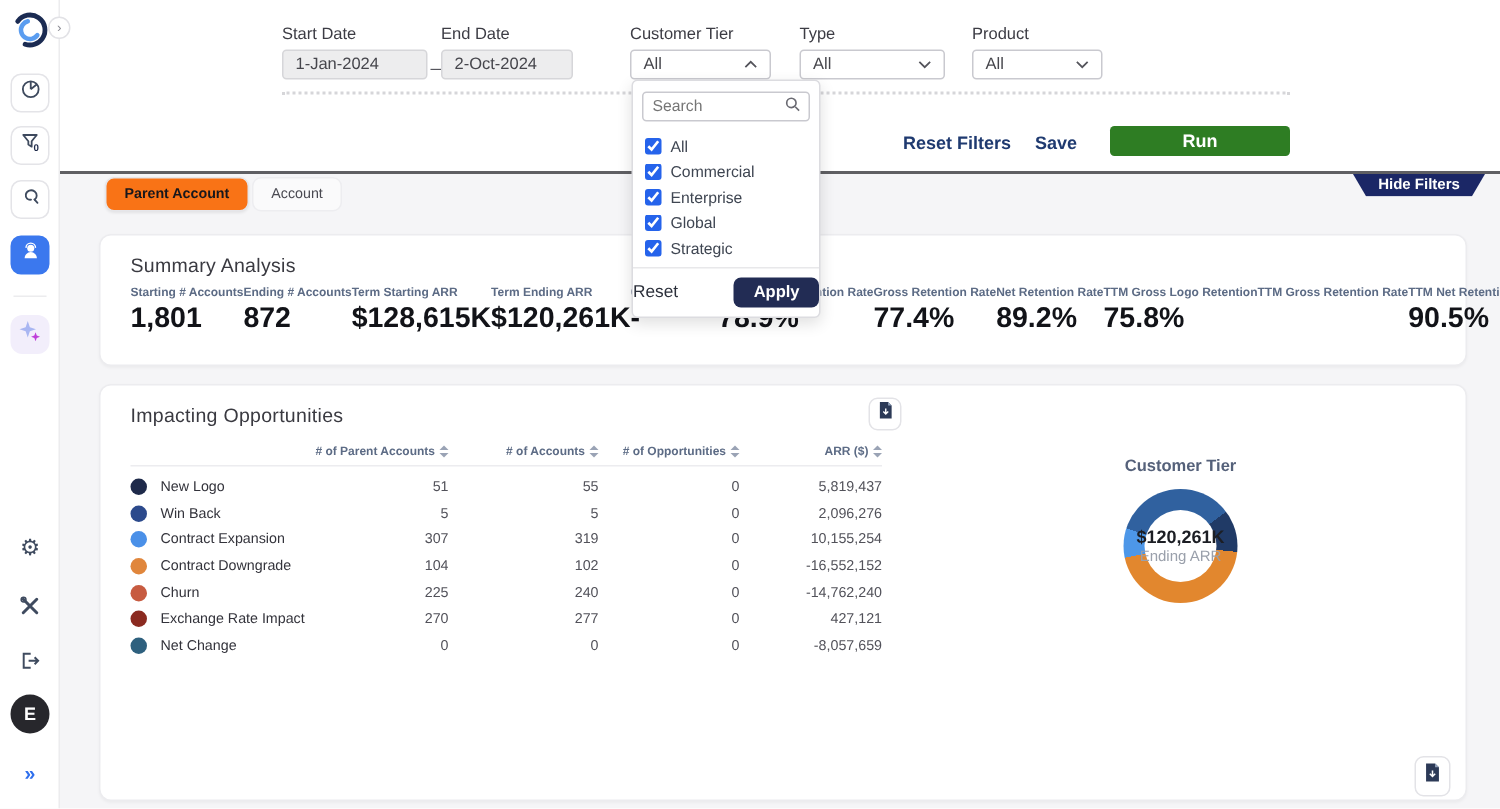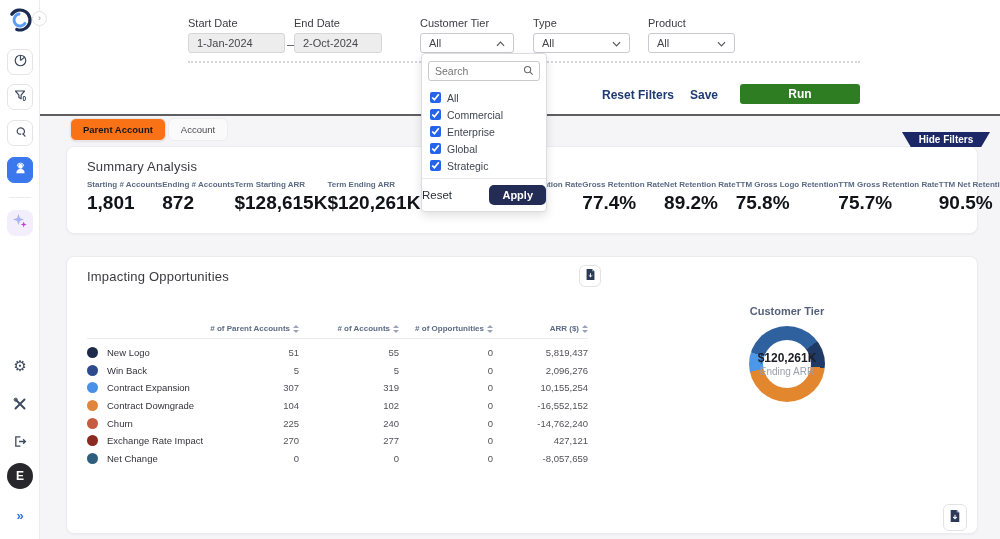--- a/index.html
+++ b/index.html
@@ -29,21 +29,21 @@
   .date-input { width:100%; height:20px; background:#ededee; border:1px solid #d6d6d9; border-radius:3px;
     font-size:11px; color:#46464c; padding:0 8px; font-family:inherit; }
   .select-box { height:20px; background:#fff; border:1px solid #c9c9cf; border-radius:3px; font-size:11px;
     color:#46464c; padding:0 8px; display:flex; align-items:center; justify-content:space-between; cursor:pointer; }
   .date-dash { position:absolute; left:247px; top:38px; color:#55555c; font-size:12px; }
   .dotted-line { position:absolute; left:148px; top:61px; width:672px; border-top:2px dotted #d6d6d9; }
   .link-btn { position:absolute; top:88px; font-size:12px; font-weight:bold; color:#1f3a70; cursor:pointer; }
   .run-btn { position:absolute; left:700px; top:84px; width:120px; height:20px; background:#2e7d23; border:none;
     border-radius:3px; color:#fff; font-size:12px; font-weight:bold; font-family:inherit; cursor:pointer; }
   #darkline { position:absolute; left:40px; top:114px; width:960px; height:2px; background:#5f5f63; }
-  #hide-filters { position:absolute; left:902px; top:132px; width:88px; height:15px; background:#1b2766;
+  #hide-filters { position:absolute; left:902px; top:116px; width:88px; height:15px; background:#1b2766;
     color:#fff; font-size:10px; font-weight:bold; text-align:center; line-height:15px;
     clip-path:polygon(0 0,100% 0,90% 100%,10% 100%); cursor:pointer; z-index:40; }
 
   
   #tier-dropdown { position:absolute; left:421px; top:53px; width:126px; background:#fff; border:1px solid #dcdce0;
     border-radius:4px; box-shadow:0 4px 10px rgba(0,0,0,.12); z-index:100; }
   .dd-search { margin:7px 6px 5px; height:20px; border:1px solid #c9c9cf; border-radius:3px;
     display:flex; align-items:center; padding:0 6px; }
   .dd-search input { border:none; outline:none; width:88px; font-size:10.5px; color:#444; font-family:inherit; }
   .dd-options { padding:3px 0 4px; }
@@ -56,31 +56,31 @@
 
   
   #content { position:absolute; left:40px; top:116px; width:960px; height:423px; background:#f5f5f7; }
   .tabs { position:absolute; left:30px; top:2px; display:flex; gap:2px; }
   .tab { padding:5px 12px; font-size:9.5px; color:#4a4a52; background:#fafafb; border:1px solid #ededf0;
     border-radius:6px; cursor:pointer; white-space:nowrap; }
   .tab.active { background:#f97316; color:#17171c; font-weight:bold; box-shadow:0 1px 2px rgba(0,0,0,.08); border-color:#e6e6ea; }
 
   .card { position:absolute; left:26px; width:912px; background:#fff; border:1px solid #ececef; border-radius:8px;
     box-shadow:0 1px 2px rgba(0,0,0,.04); }
-  #summary-card { top:30px; height:88px; }
+  #summary-card { top:40px; height:88px; }
   .card-title { font-size:13px; color:#3a3a41; padding:12px 0 0 20px; letter-spacing:.2px; }
   .metrics { display:flex; justify-content:space-between; padding:6px 20px 0; }
   .metric-label { font-size:8px; color:#5c6b85; font-weight:bold; white-space:nowrap; }
   .metric-value { font-size:19px; font-weight:bold; color:#121318; margin-top:3px; white-space:nowrap; }
 
   #impacting-card { top:140px; height:278px; }
   .dl-btn { position:absolute; width:22px; height:22px; border:1px solid #e3e3e7; border-radius:6px; background:#fff;
     display:flex; align-items:center; justify-content:center; cursor:pointer; }
   #impacting-dl { left:512px; top:8px; }
-  #table { position:absolute; left:20px; top:34px; width:501px;margin-top:28px; }
+  #table { position:absolute; left:20px; top:34px; width:501px; }
   .tbl-row, .tbl-head { display:grid; grid-template-columns:136px 76px 100px 94px 95px; align-items:center; }
   .tbl-head { height:20px; border-bottom:1px solid #ececef; margin-bottom:5px; }
   .tbl-row { height:17.6px; }
   .th { display:flex; justify-content:flex-end; align-items:center; gap:3px; font-size:8px; font-weight:bold;
     color:#5c6b85; white-space:nowrap; cursor:pointer; }
   .sort { display:inline-flex; flex-direction:column; gap:2px; }
   .sort i { width:0; height:0; border-left:3px solid transparent; border-right:3px solid transparent; }
   .sort .up { border-bottom:3px solid #9aa3b5; }
   .sort .down { border-top:3px solid #9aa3b5; }
   .td-name { display:flex; align-items:center; gap:9px; font-size:9.5px; color:#33333b; white-space:nowrap; }
@@ -307,21 +307,20 @@
         <div class="metric">
         <div class="metric-label">Net Retention Rate</div>
         <div class="metric-value">89.2%</div>
       </div>
         <div class="metric">
         <div class="metric-label">TTM Gross Logo Retention</div>
         <div class="metric-value">75.8%</div>
       </div>
         <div class="metric">
         <div class="metric-label">TTM Gross Retention Rate</div>
-        <div class="metric-value">75.7%</div>
       </div>
         <div class="metric">
         <div class="metric-label">TTM Net Retention Rate</div>
         <div class="metric-value">90.5%</div>
       </div>
       </div>
   </div>
 
   <div class="card" id="impacting-card">
     <div class="card-title">Impacting Opportunities</div>

